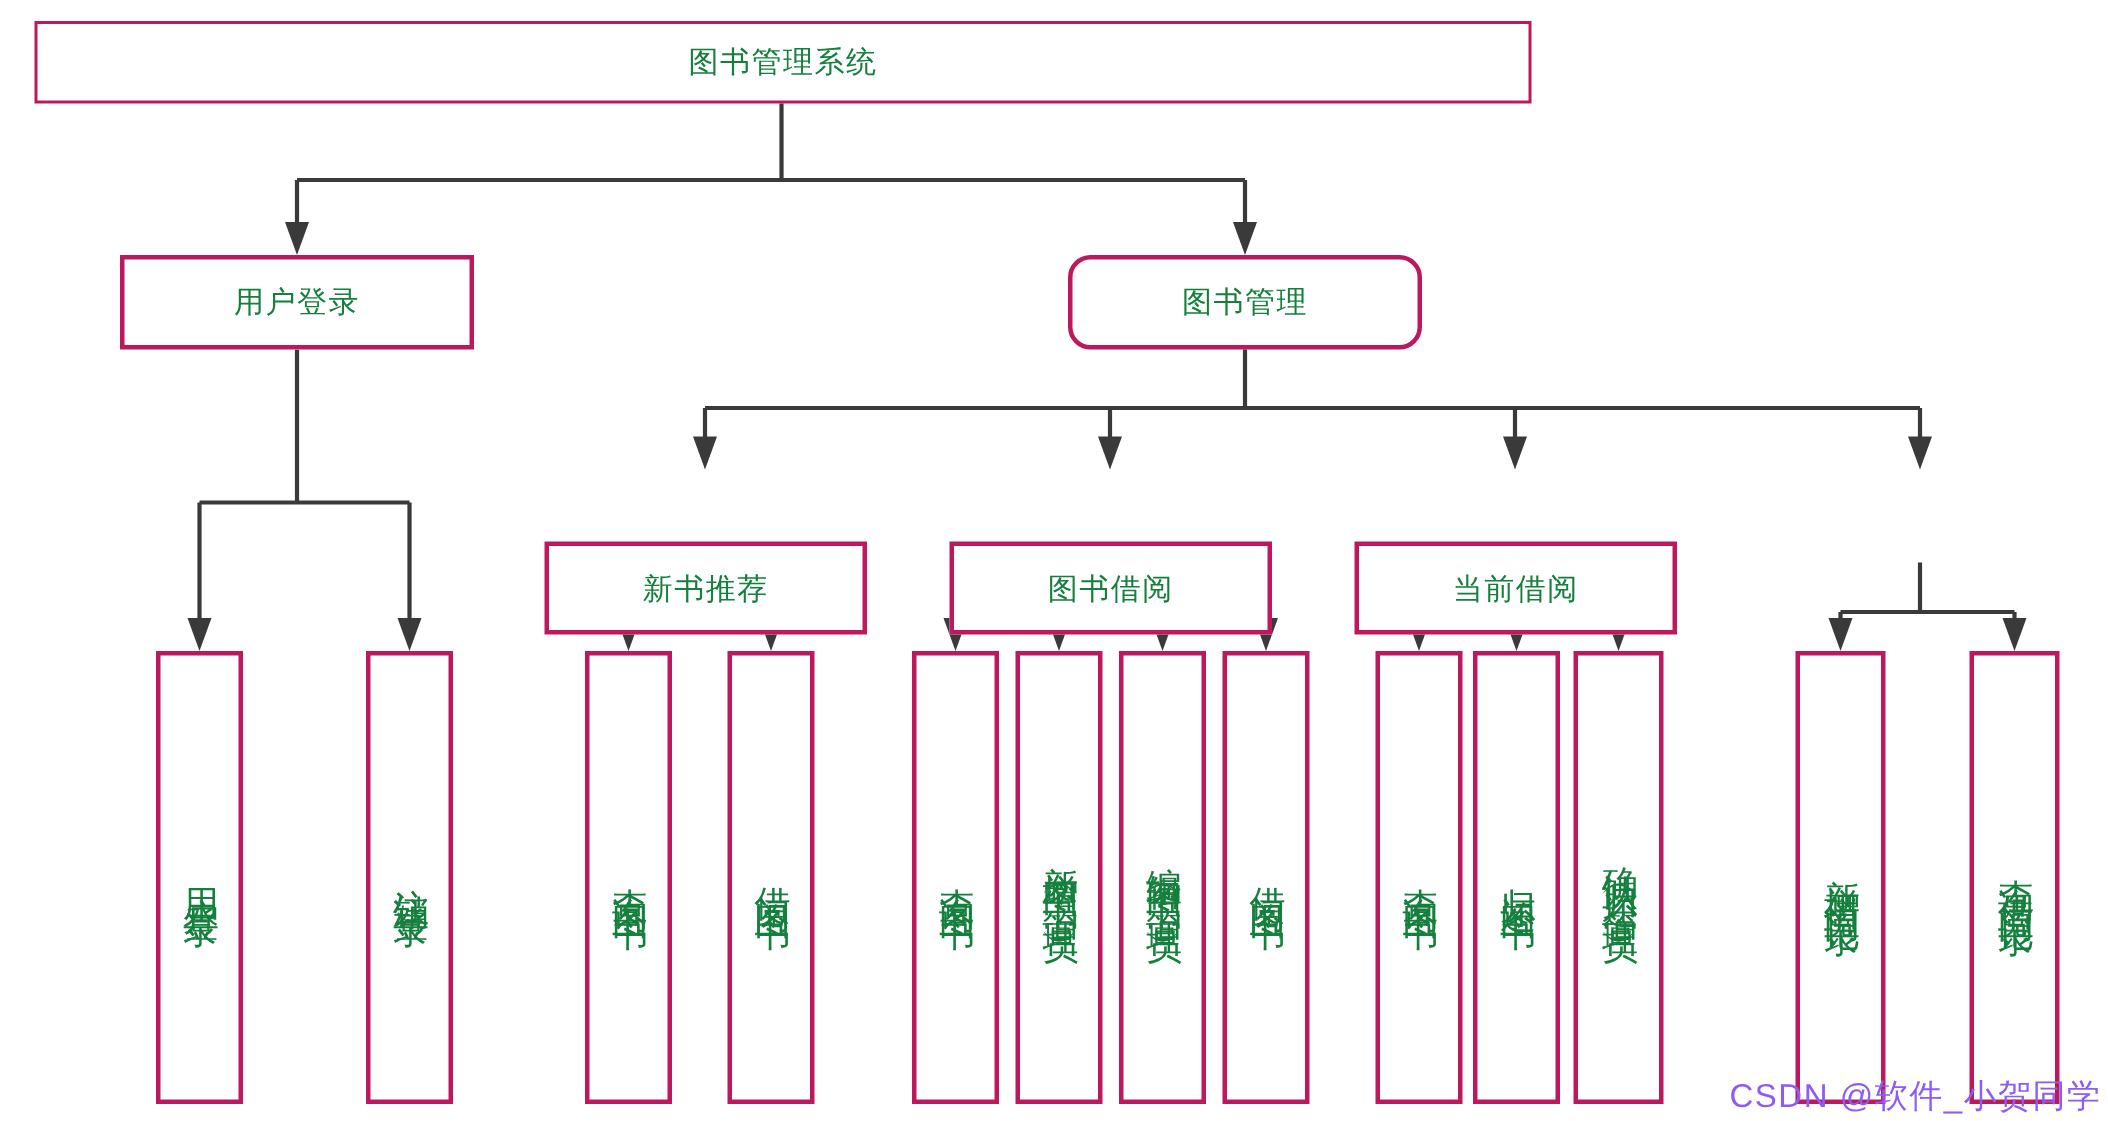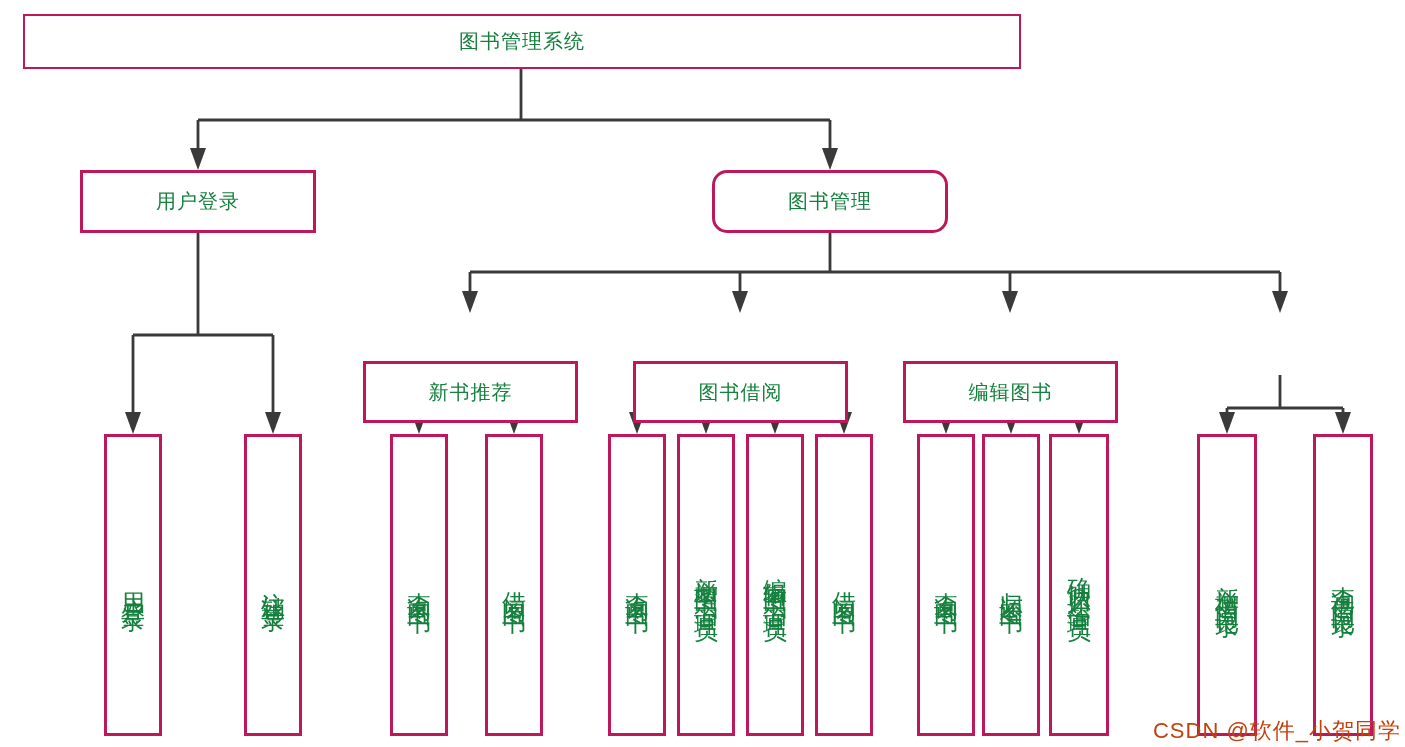--- a/index.html
+++ b/index.html
@@ -56,21 +56,21 @@
   .x917  { left: 917px; }
   .x982  { left: 982px; }
   .x1049 { left: 1049px; }
   .x1197 { left: 1197px; }
   .x1313 { left: 1313px; }
   .watermark {
     position: absolute;
     right: 4px;
     top: 716px;
     font-size: 22px;
-    color: #c2410c;
+    color: #8b5cf6;
     letter-spacing: 1px;
     white-space: nowrap;
   }
 </style>
 </head>
 <body>
 
 <div class="canvas">
 
   <svg class="connectors" viewBox="0 0 1405 747" xmlns="http://www.w3.org/2000/svg" fill="none" stroke="#3a3a3a" stroke-width="2.8">
@@ -126,21 +126,21 @@
     </g>
   </svg>
 
   <div class="node root h">图书管理系统</div>
 
   <div class="node l2a h">用户登录</div>
   <div class="node l2b h">图书管理</div>
 
   <div class="node l3 g1 h">新书推荐</div>
   <div class="node l3 g2 h">图书借阅</div>
-  <div class="node l3 g3 h">编辑图书</div>
+  <div class="node l3 g3 h">当前借阅</div>
 
   <div class="node leaf x104">用户登录</div>
   <div class="node leaf x244">注销登录</div>
 
   <div class="node leaf x390">查询图书</div>
   <div class="node leaf x485">借阅图书</div>
 
   <div class="node leaf x608">查询图书</div>
   <div class="node leaf x677">新增图书（管理员）</div>
   <div class="node leaf x746">编辑图书（管理员）</div>

